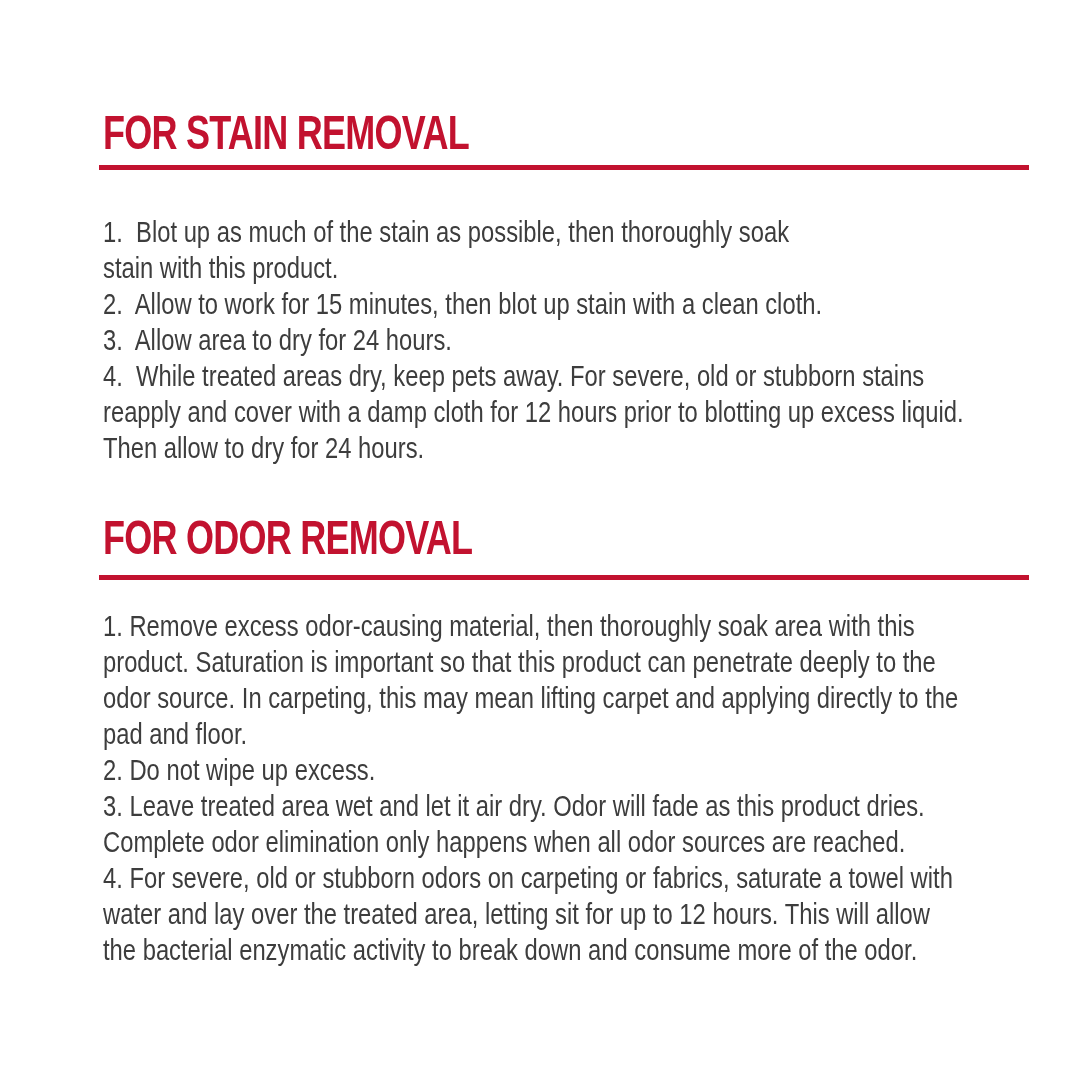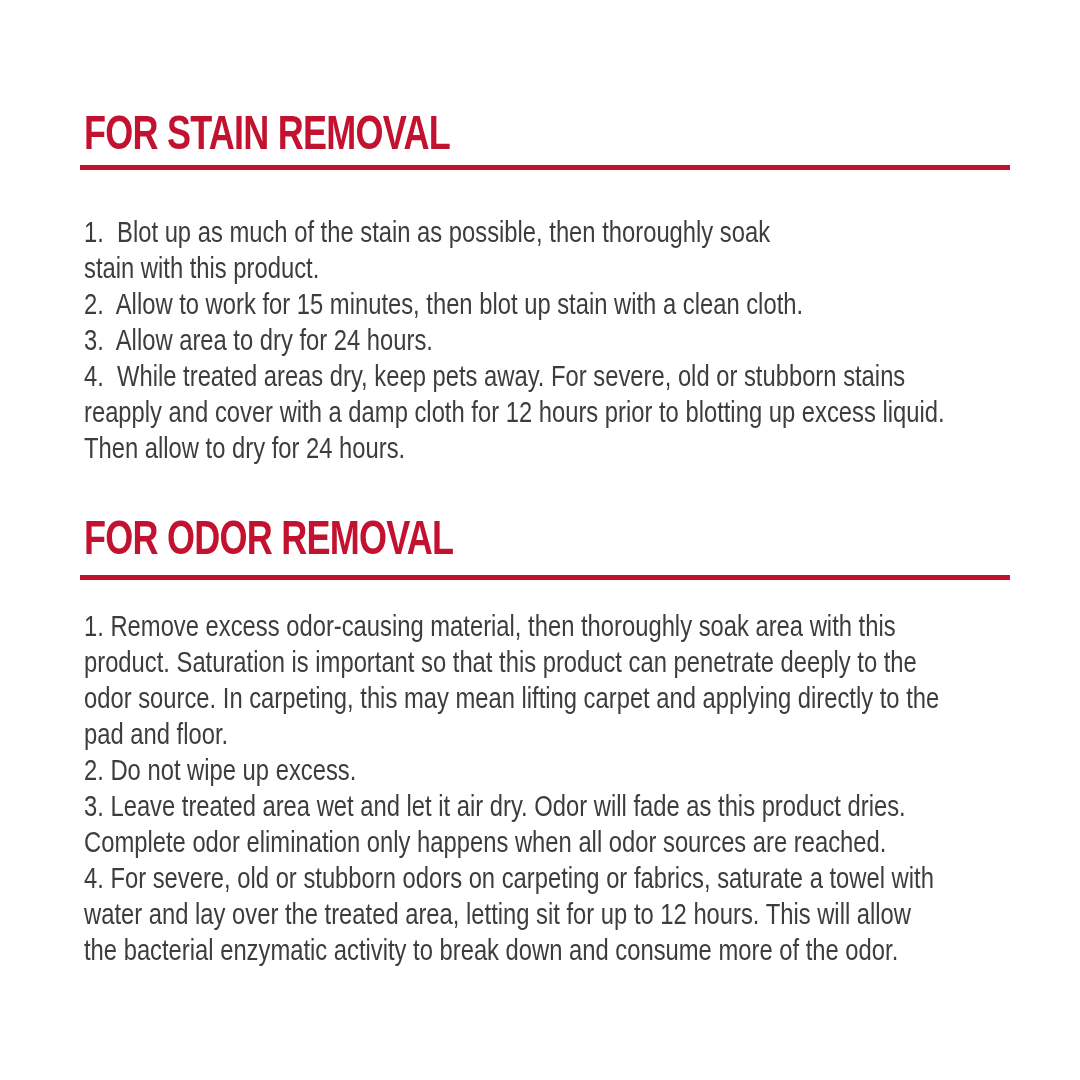--- a/index.html
+++ b/index.html
@@ -9,21 +9,21 @@
   }
   html,body{margin:0;padding:0;}
   body{
     width:1080px;height:1080px;
     background:var(--bg);
     position:relative;
     overflow:hidden;
     font-family:"Liberation Sans",sans-serif;
   }
   .label-canvas{
-    position:absolute;inset:0;
+    position:absolute;inset:0;margin-left:19px;
   }
   .section-heading{
     position:absolute;
     left:84px;
     margin:0;
     color:var(--accent);
     font-family:"Liberation Sans",sans-serif;
     font-weight:bold;
     font-size:48px;
     line-height:1;

